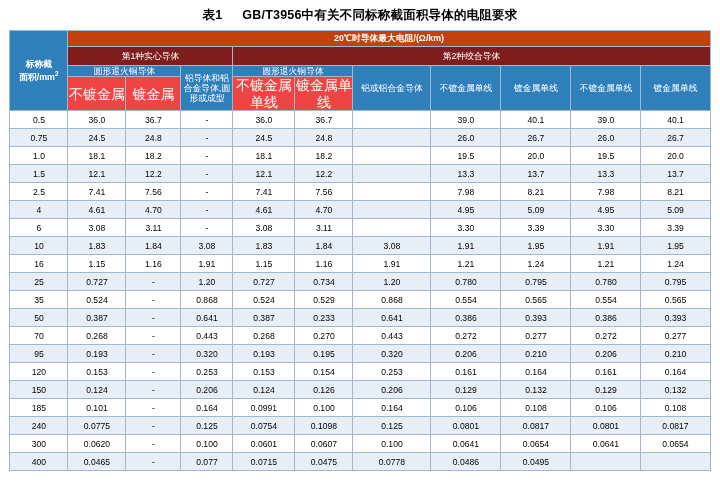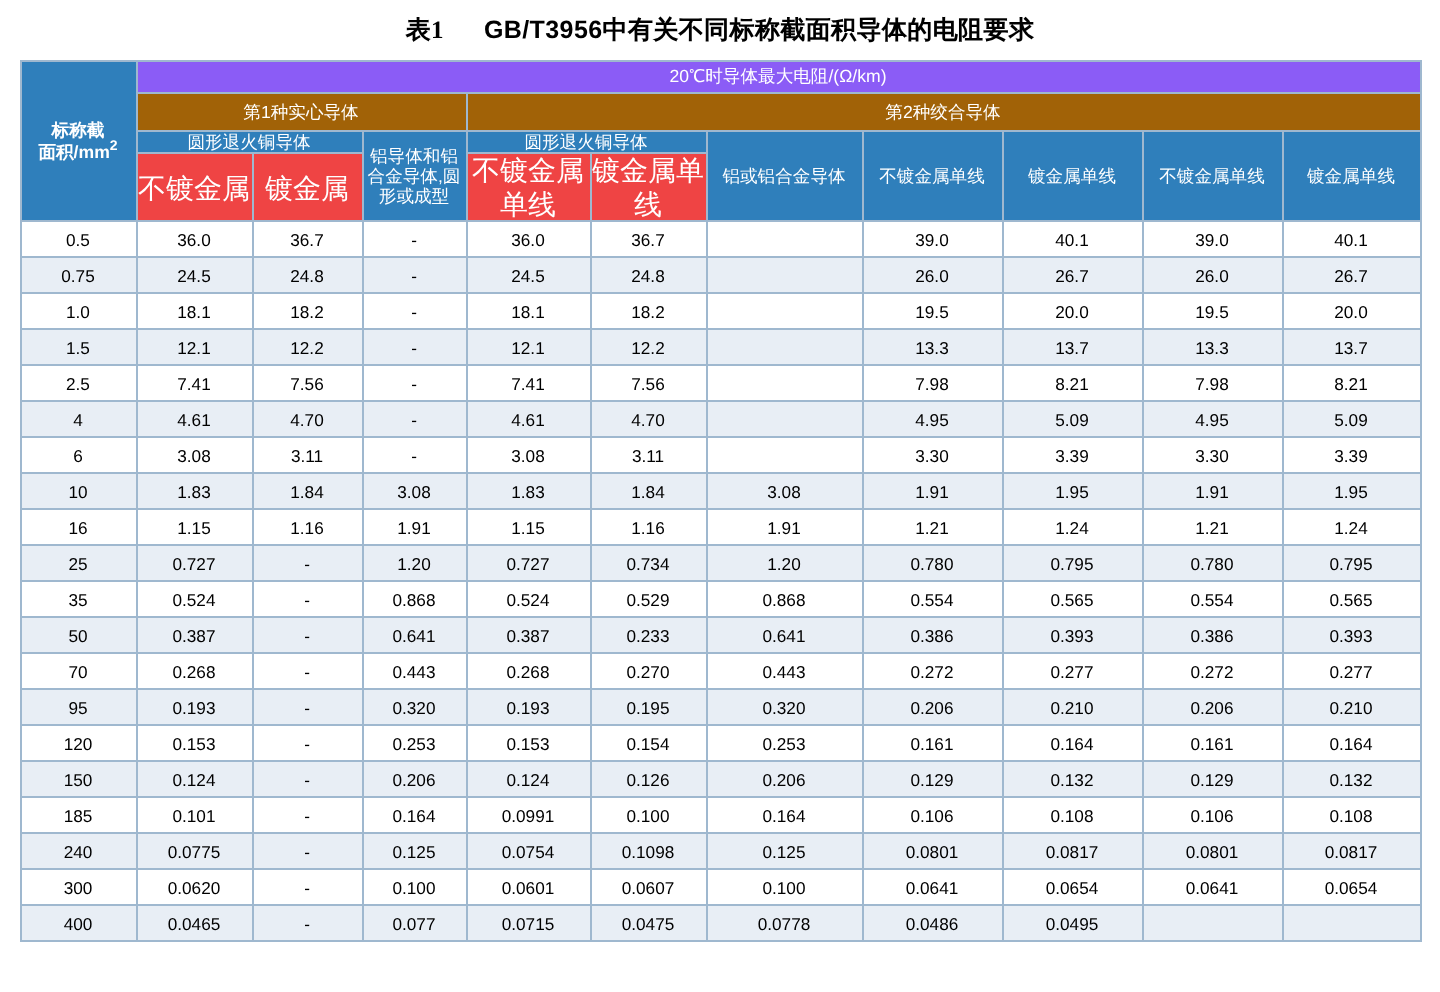--- a/index.html
+++ b/index.html
@@ -21,46 +21,46 @@
     box-sizing: border-box;
   }
   .caption {
     text-align: center;
     font-weight: bold;
     font-size: 12.5px;
     padding-top: 7px;
     padding-bottom: 6px;
     letter-spacing: 0.2px;
   }
-  .caption .cap-num { margin-right: 20px; font-family: Liberation Serif, serif; }
+  .caption .cap-num { margin-right: 20px; }
   table.tbl {
     border-collapse: collapse;
     table-layout: fixed;
     width: 700px;
     margin: 0 auto;
     font-size: 8.6px;
   }
   table.tbl td, table.tbl th {
     border: 1px solid #9fb8cf;
     padding: 0;
     text-align: center;
     vertical-align: middle;
     line-height: 1.18;
     overflow: hidden;
   }
   
   .h-dark {
-    background: #8b5cf6;
+    background: #c2410c;
     color: #ffffff;
-    font-weight: normal;
+    font-weight: bold;
     height: 15px;
     font-size: 8.8px;
   }
   .h-mid {
-    background: #a16207;
+    background: #7f1d1d;
     color: #ffffff;
     height: 18px;
     font-size: 8.8px;
   }
   .h-main {
     background: #2f7fbb;
     color: #ffffff;
     font-size: 8.8px;
   }
   .h-sub {

